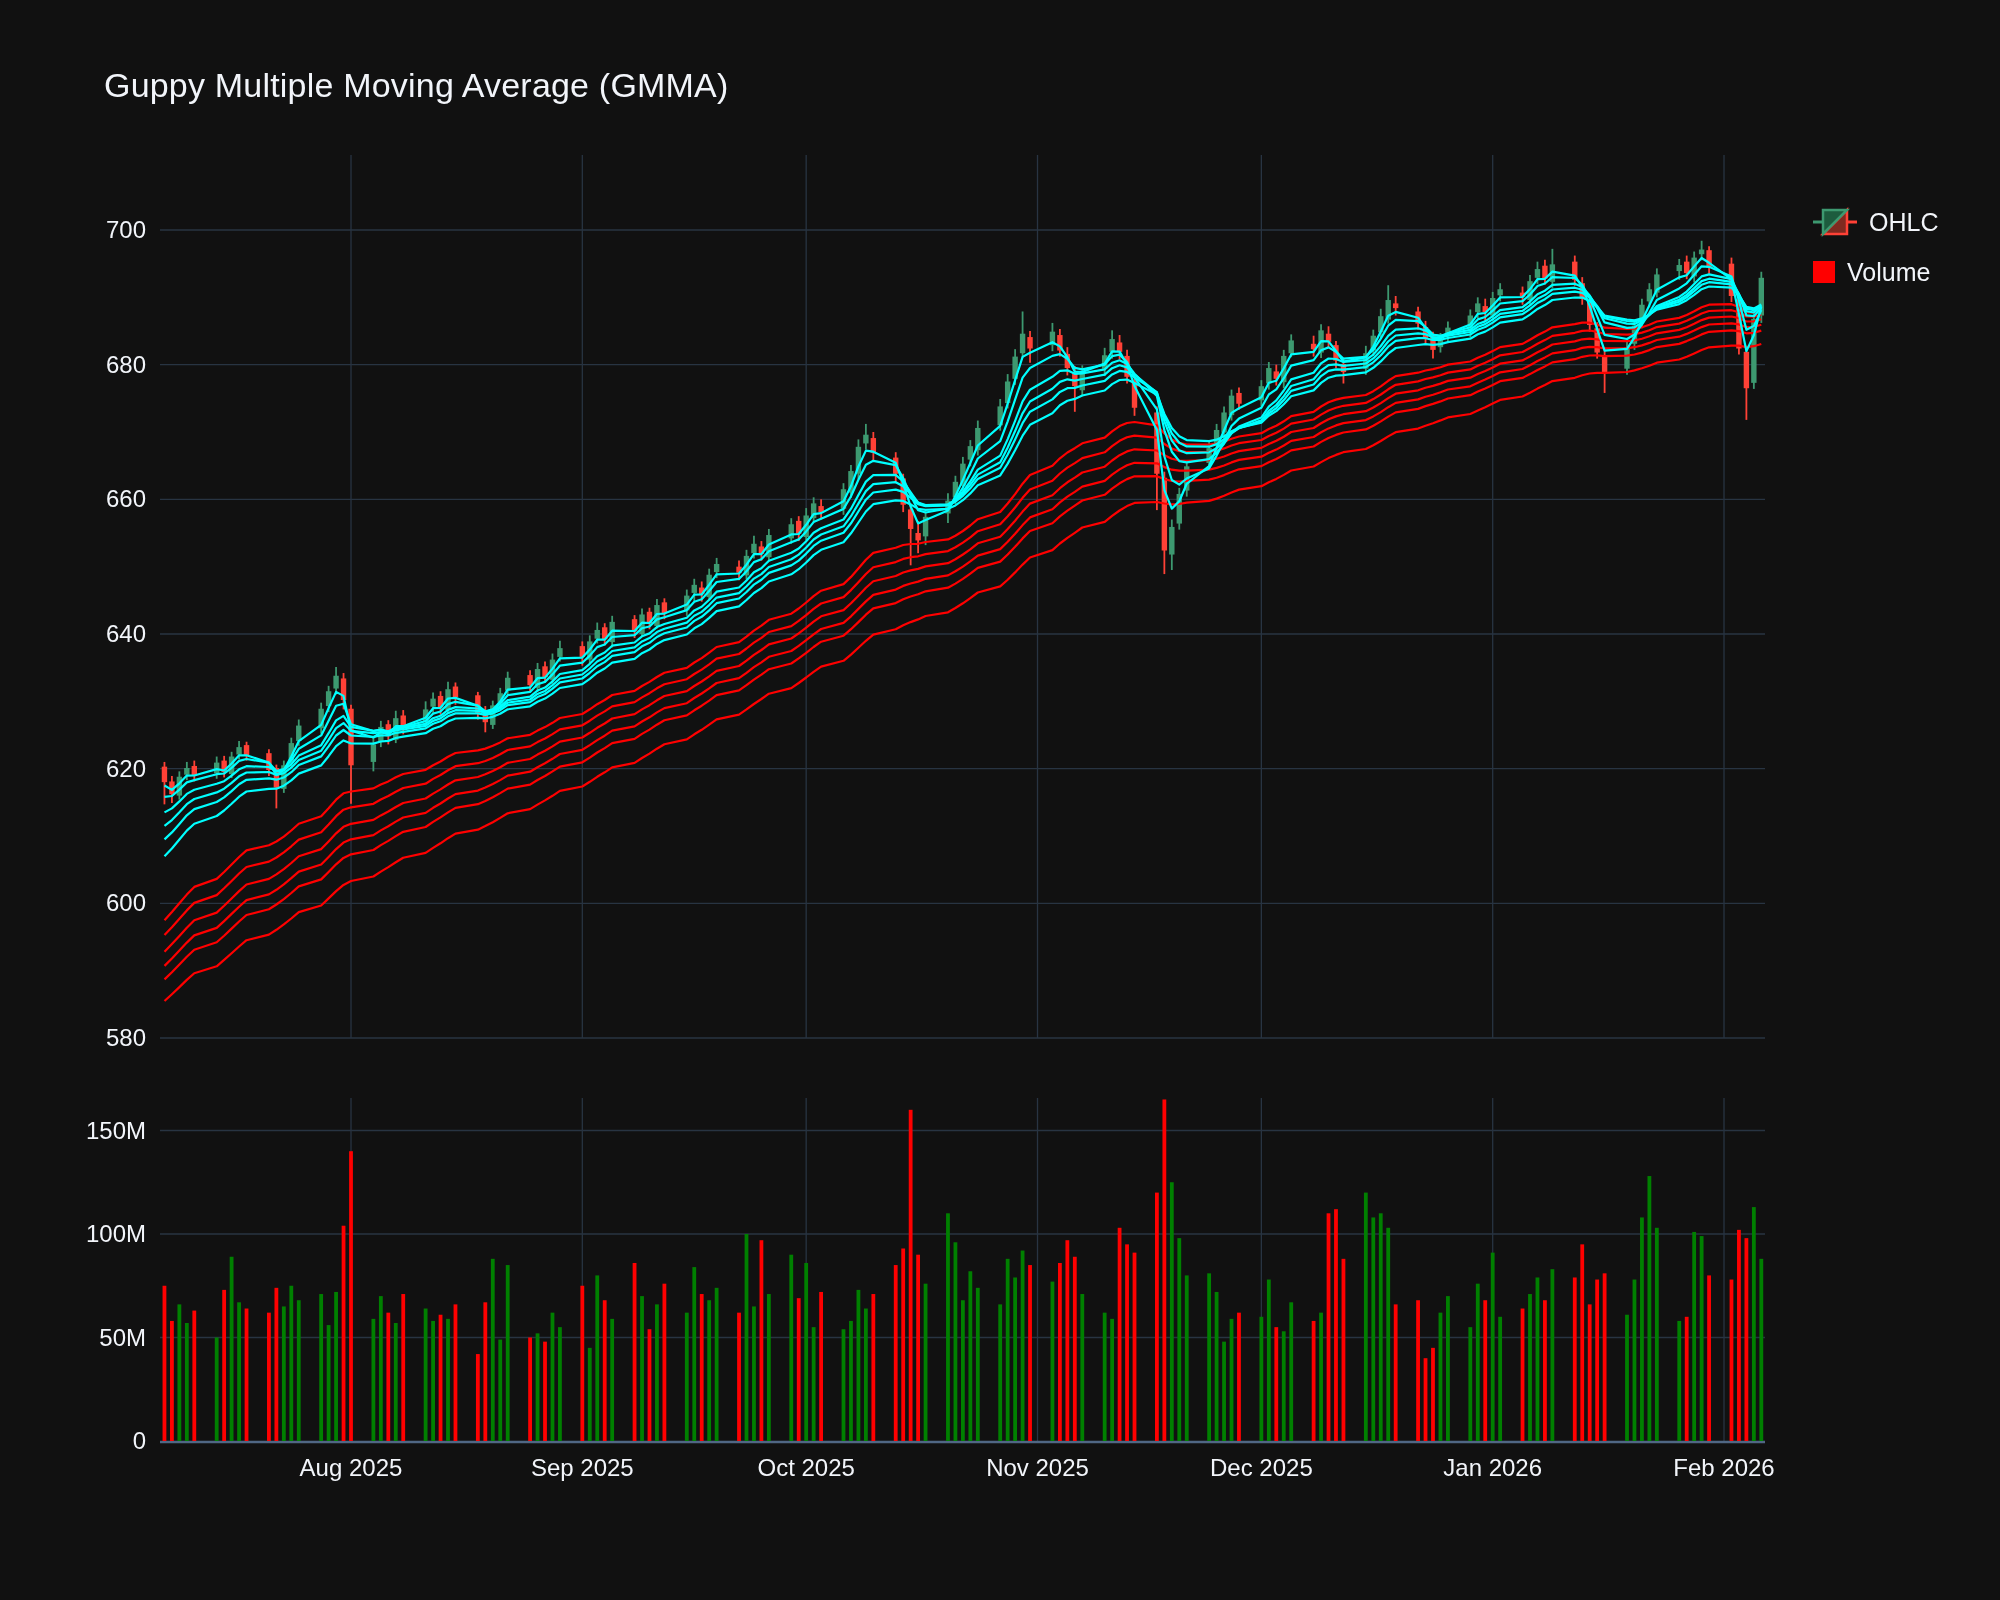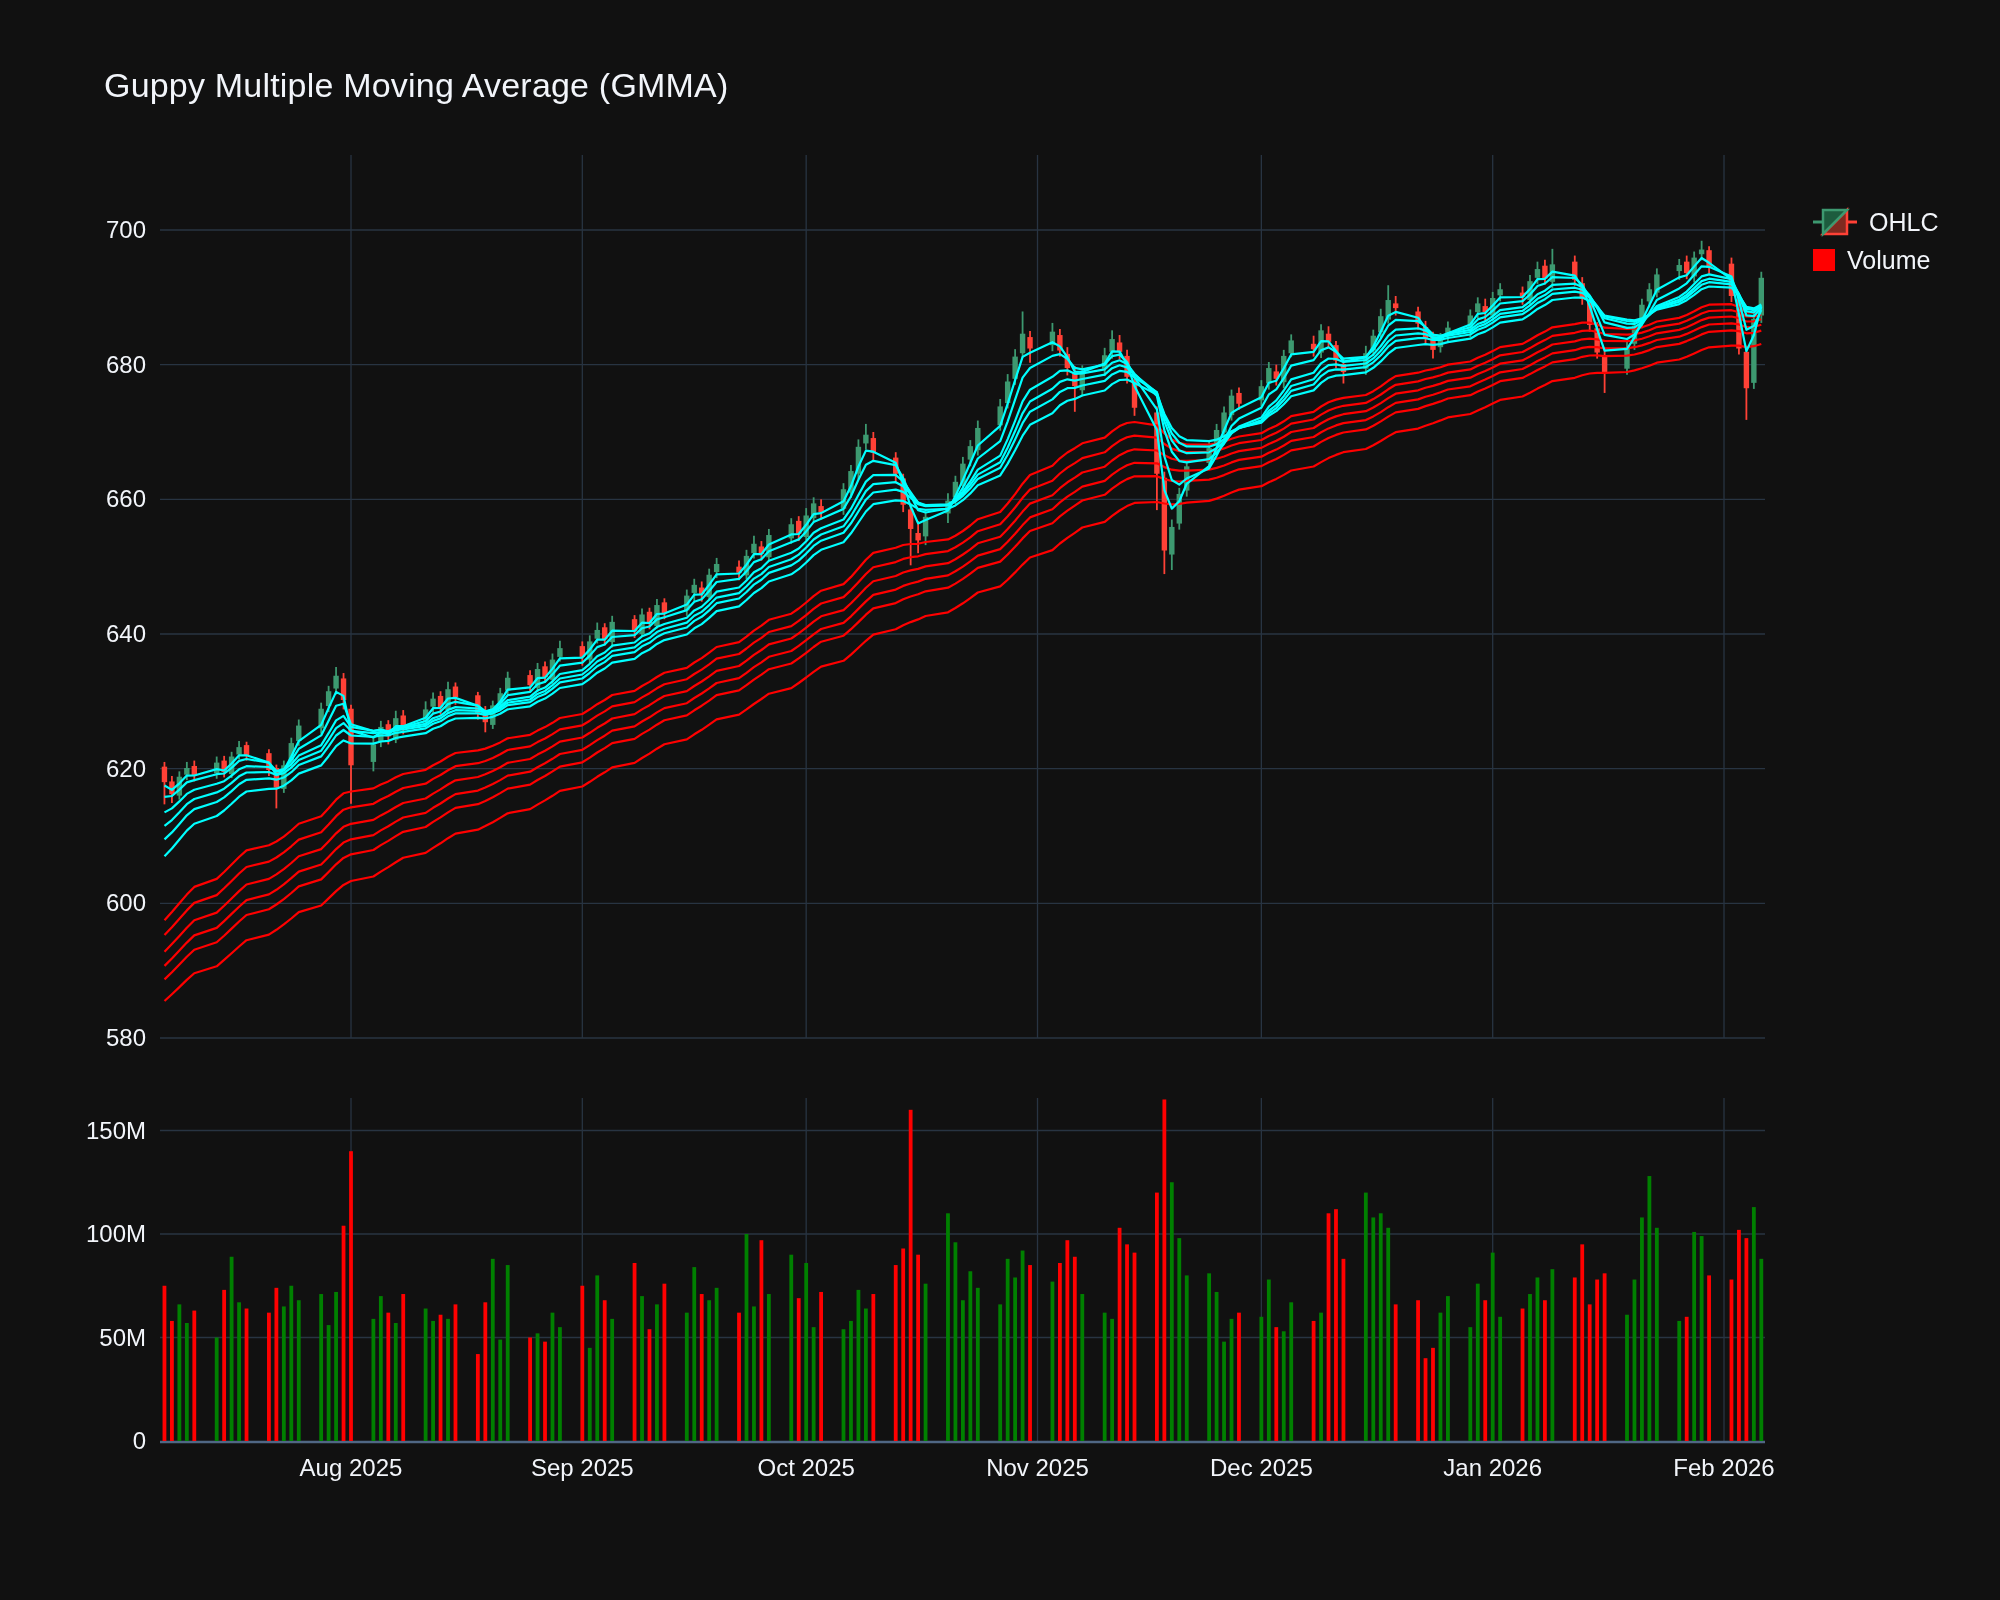--- a/index.html
+++ b/index.html
@@ -2,21 +2,21 @@
 <html><head>
 <meta charset="utf-8">
 <style>
   html,body{margin:0;padding:0;background:#111111;}
   .stage{position:relative;width:2000px;height:1600px;background:#111111;overflow:hidden;
          font-family:"Liberation Sans", sans-serif;}
   #chart-svg{position:absolute;left:0;top:0;}
   .chart-title{position:absolute;left:104px;top:66px;font-size:34px;color:#f2f5fa;letter-spacing:0.2px;}
   .legend{position:absolute;left:1813px;top:204px;}
   .legend-item{display:flex;align-items:center;gap:12px;height:36px;color:#f2f5fa;font-size:25px;cursor:pointer;}
-  .legend-item + .legend-item{margin-top:2px;}
+  .legend-item + .legend-item{margin-top:14px;}
   .vol-swatch{display:inline-block;width:22px;height:22px;background:#FF0000;}
   text{font-family:"Liberation Sans", sans-serif;}
 </style>
 </head>
 <body>
 
 <div class="stage">
   <svg id="chart-svg" width="2000" height="1600" viewBox="0 0 2000 1600">
       <g>
         <line x1="160" x2="1765" y1="1037.996" y2="1037.996" stroke="#283442" stroke-width="1.3"></line>

